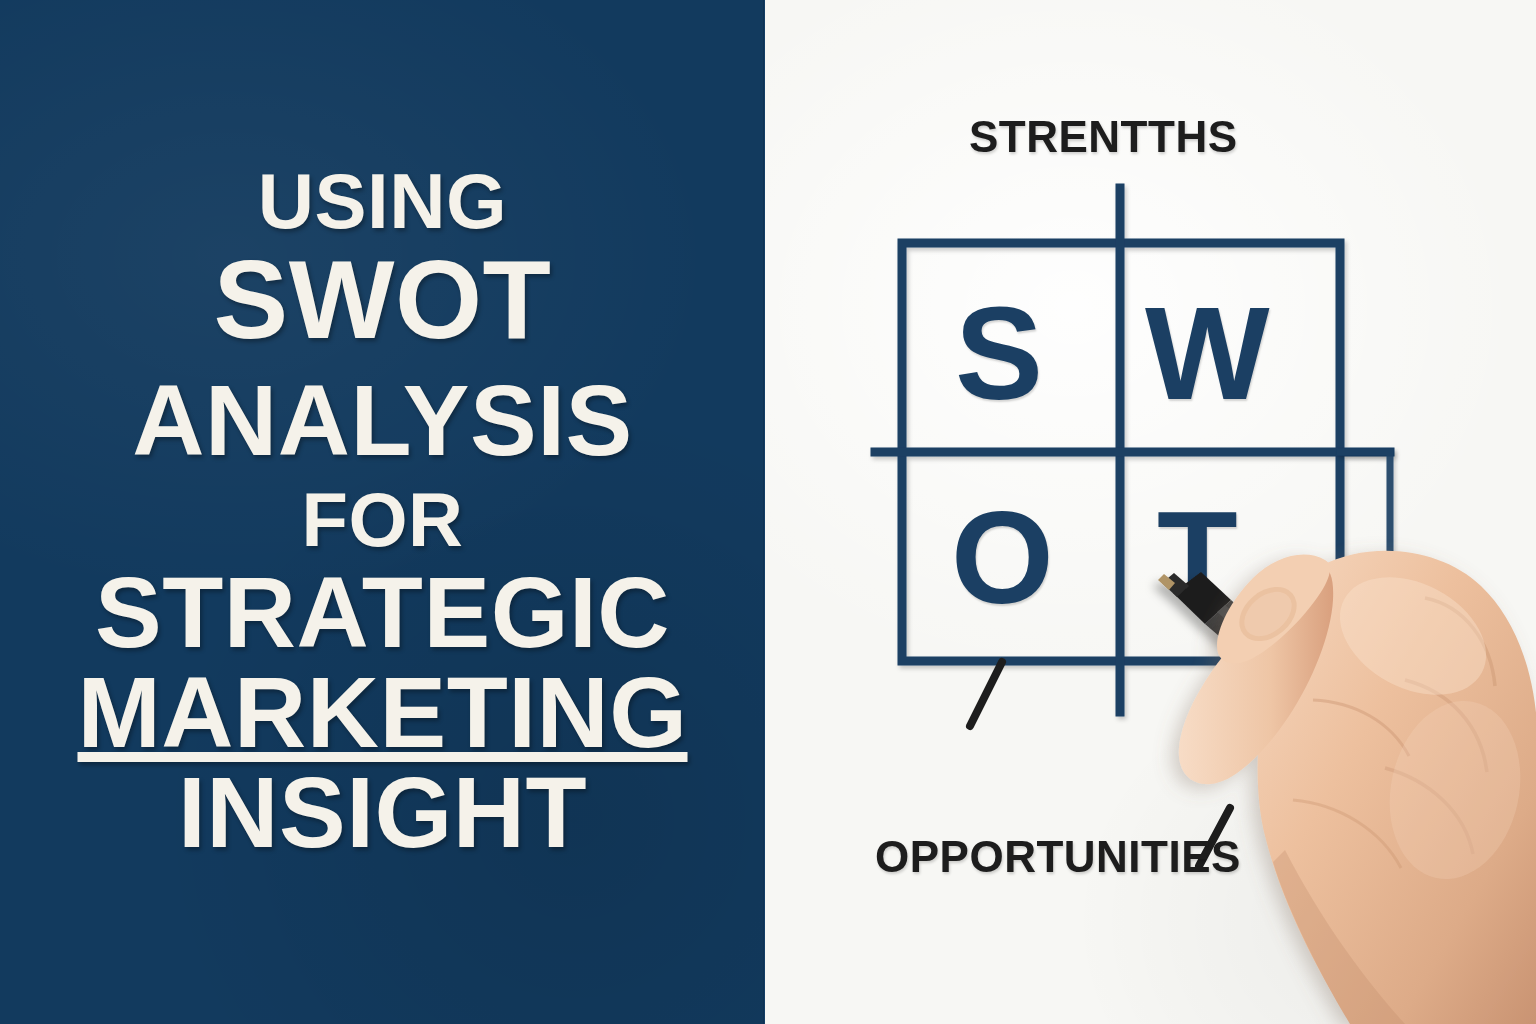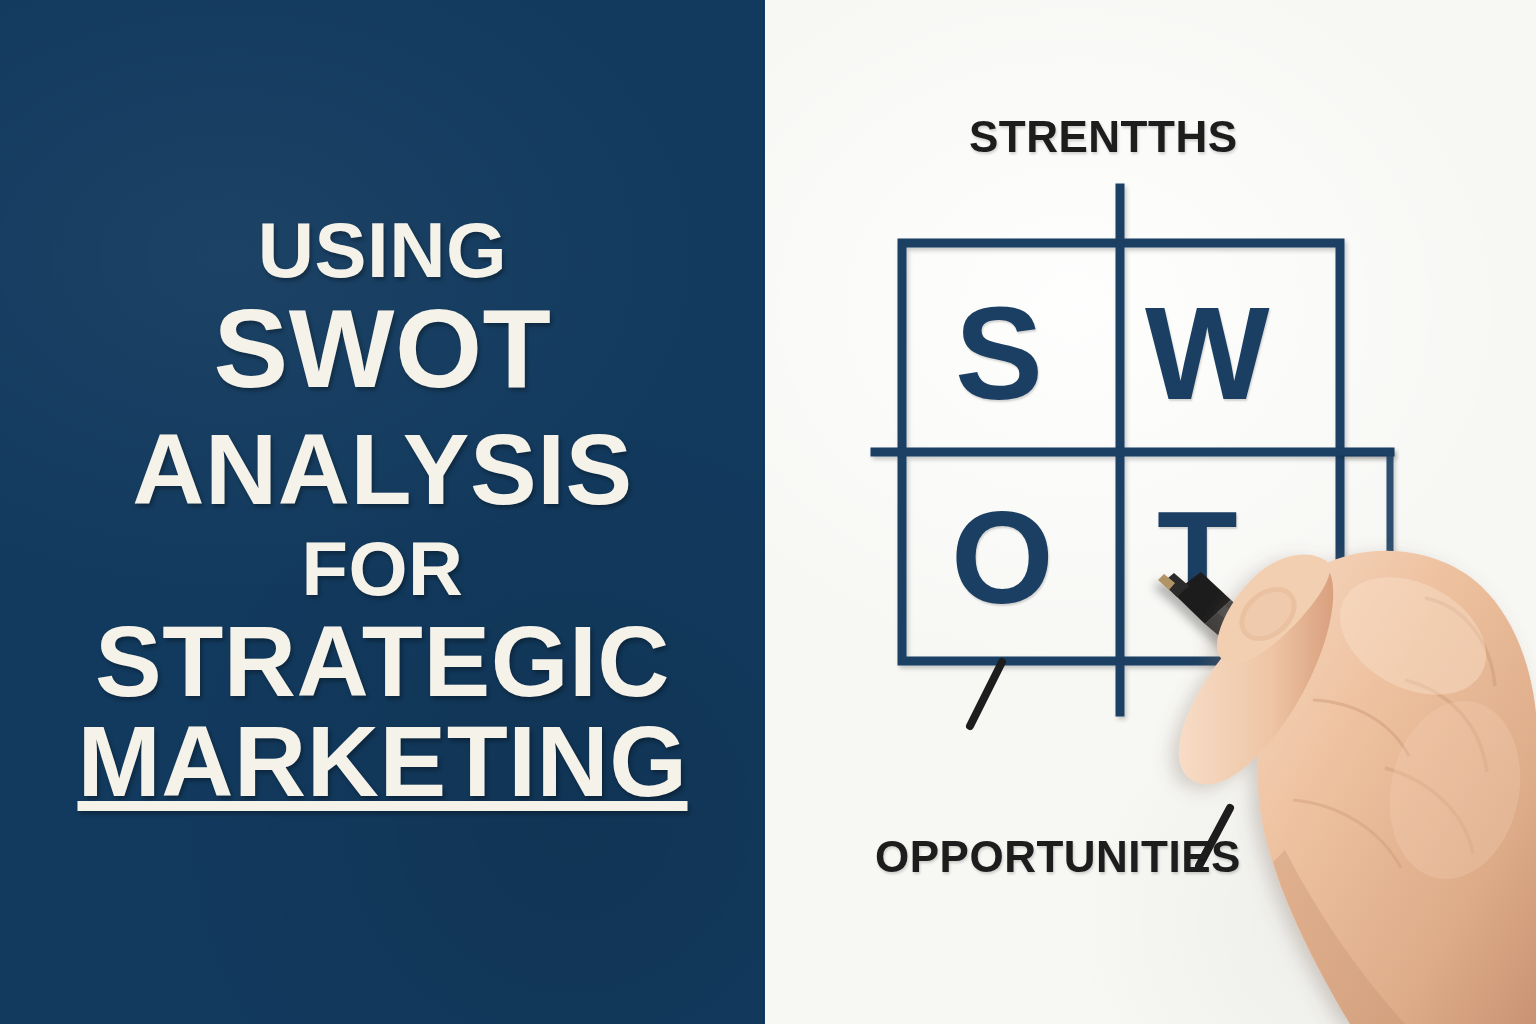--- a/index.html
+++ b/index.html
@@ -130,20 +130,21 @@
 
   <div class="left-panel"></div>
 
   <div class="title-block">
     <div class="t-line t-using">USING</div>
     <div class="t-line t-swot">SWOT</div>
     <div class="t-line t-analysis">ANALYSIS</div>
     <div class="t-line t-for">FOR</div>
     <div class="t-line t-strat">STRATEGIC</div>
     <div class="t-line t-market">MARKETING</div>
+    <div class="t-line t-insight">INSIGHT</div>
   </div>
 
   <div class="panel-divider"></div>
 
   <div class="right-panel">
 
     <svg class="swot-svg" viewBox="0 0 771 1024">
       <defs>
         <filter id="softshadow" x="-20%" y="-20%" width="150%" height="150%">
           <feDropShadow dx="2" dy="3" stdDeviation="2.2" flood-color="#000000" flood-opacity="0.20"></feDropShadow>

